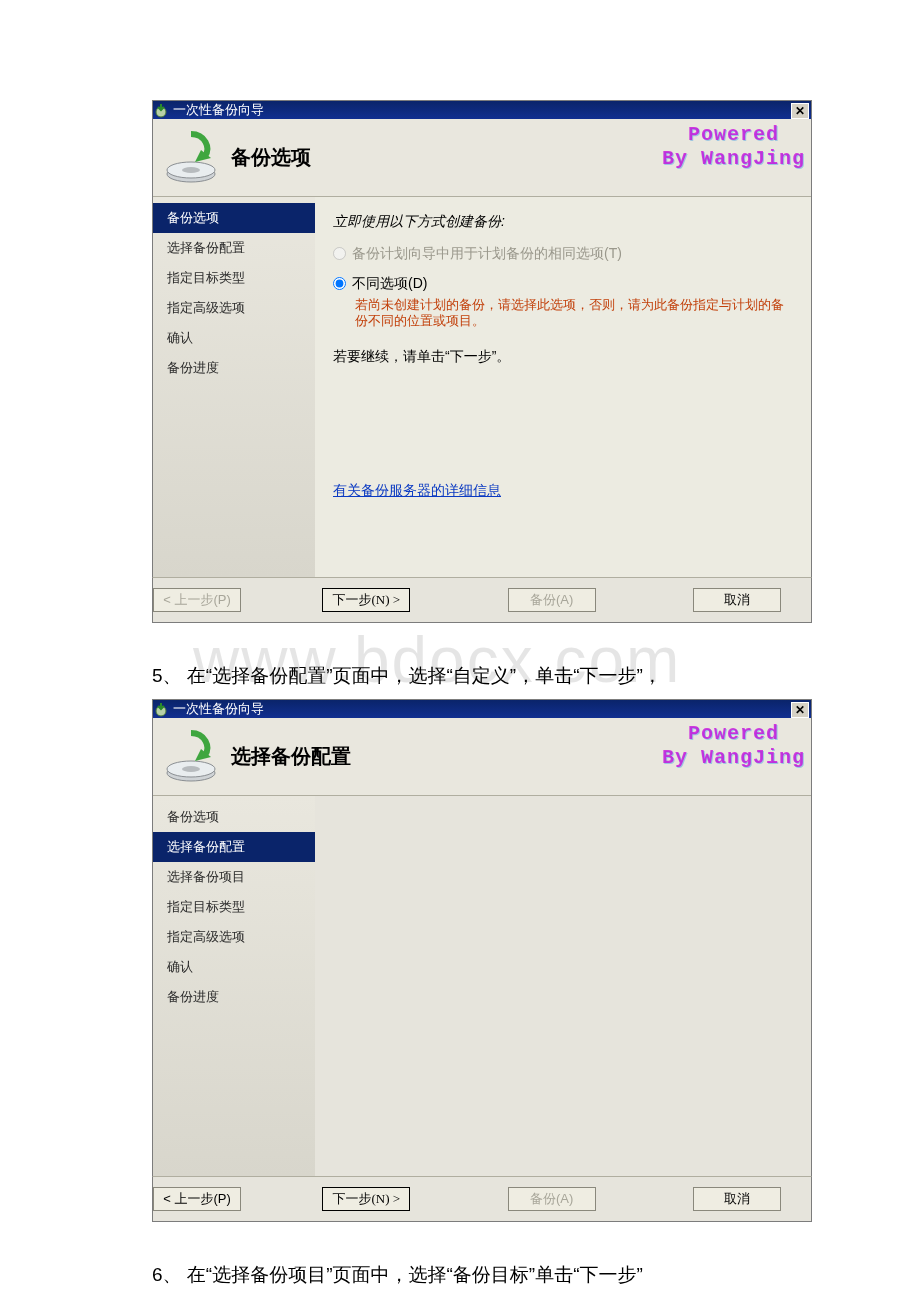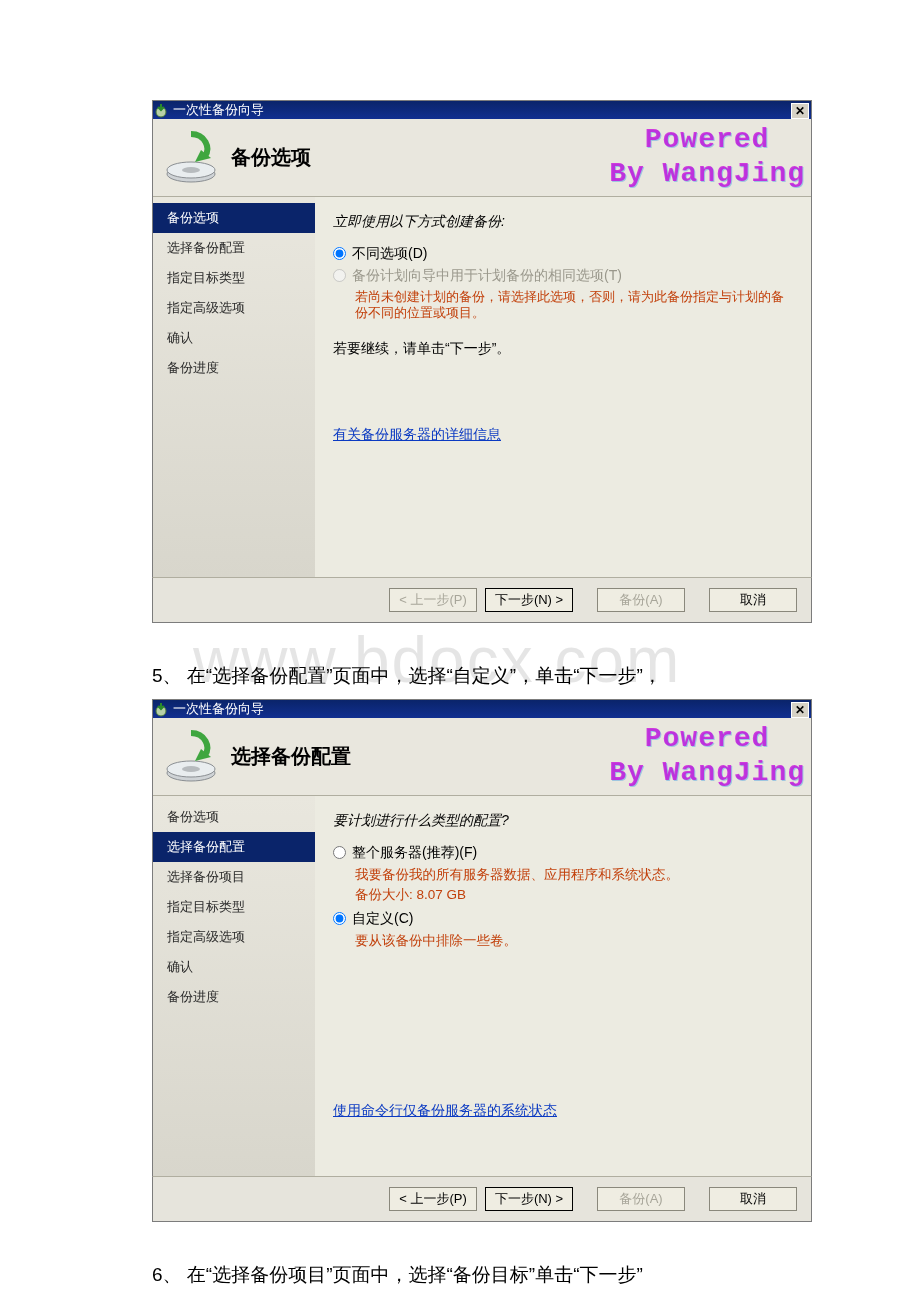--- a/index.html
+++ b/index.html
@@ -67,21 +67,21 @@
   .header .hdtitle {
     font-size: 20px;
     font-weight: bold;
     margin-left: 10px;
     color: #000;
   }
   .powered {
     position: absolute;
     right: 6px; top: 4px;
     font-family: "Courier New", monospace;
-    font-size: 28px;
+    font-size: 20px;
     font-weight: bold;
     color: rgba(197, 0, 220, 0.75);
     text-shadow: 1px 1px 0 #9fc6e0;
     letter-spacing: 1px;
     line-height: 1.2;
     text-align: center;
     white-space: pre;
   }
 
   .body {
@@ -127,37 +127,37 @@
   }
 
   .btnbar {
     width: 660px;
     margin: 0 0 0 82px;
     background: #e6e4dc;
     border: 1px solid #7c7c7c;
     border-top: 1px solid #b0aea0;
     height: 46px;
     display: flex;
-    justify-content: flex-end;
+    justify-content: space-between;
     align-items: center;
-    padding-right: 14px;
+    padding-right: 30px;
     gap: 8px;
   }
   .btn {
     min-width: 88px;
     height: 24px;
     background: #efede2;
     border: 1px solid #8a887c;
     font-size: 13px;
     color: #000;
     padding: 0 8px;
     font-family: SimSun, Arial, sans-serif;
   }
   .btn:disabled { color: #a8a69a; }
-  .btn-default { outline: 1.5px solid #000; outline-offset: -1px; }
+  .btn-default { outline: 1.5px solid #000; outline-offset: -1px; font-family: Liberation Serif, serif; }
 
   .watermark {
     position: absolute;
     left: 123px; top: -40px;
     font-size: 64px;
     color: rgba(0,0,0,0.1);
     font-family: Arial, sans-serif;
     letter-spacing: 2px;
     pointer-events: none;
     z-index: 0;
@@ -200,34 +200,34 @@
         <div class="step active">备份选项</div>
         <div class="step">选择备份配置</div>
         <div class="step">指定目标类型</div>
         <div class="step">指定高级选项</div>
         <div class="step">确认</div>
         <div class="step">备份进度</div>
       </div>
       <div class="content">
         <div class="intro">立即使用以下方式创建备份:</div>
 
+        <label class="radio-row disabled">
+          <input type="radio" name="w1" disabled="" style="">
+          <span class="rlabel">备份计划向导中用于计划备份的相同选项(T)</span>
+        </label>
+
         <label class="radio-row" style="margin-top:12px;">
           <input type="radio" name="w1" checked="" style="">
           <span class="rlabel">不同选项(D)</span>
         </label>
-
-        <label class="radio-row disabled">
-          <input type="radio" name="w1" disabled="" style="">
-          <span class="rlabel">备份计划向导中用于计划备份的相同选项(T)</span>
-        </label>
         <div class="sublabel sm">若尚未创建计划的备份，请选择此选项，否则，请为此备份指定与计划的备份不同的位置或项目。</div>
 
         <div class="cont-text">若要继续，请单击“下一步”。</div>
 
-        <a class="link" style="margin-top:68px;">有关备份服务器的详细信息</a>
+        <a class="link" style="margin-top:116px;">有关备份服务器的详细信息</a>
       </div>
     </div>
   </div>
   <div class="btnbar">
     <button class="btn" disabled="">&lt; 上一步(P)</button>
     <button class="btn btn-default">下一步(N) &gt;</button>
     <button class="btn" disabled="" style="margin-left:16px;">备份(A)</button>
     <button class="btn" style="margin-left:16px;">取消</button>
   </div>
 
@@ -266,38 +266,20 @@
     <div class="body">
       <div class="sidebar">
         <div class="step">备份选项</div>
         <div class="step active">选择备份配置</div>
         <div class="step">选择备份项目</div>
         <div class="step">指定目标类型</div>
         <div class="step">指定高级选项</div>
         <div class="step">确认</div>
         <div class="step">备份进度</div>
       </div>
-      <div class="content">
-        <div class="intro">要计划进行什么类型的配置?</div>
-
-        <label class="radio-row">
-          <input type="radio" name="w2" style="">
-          <span class="rlabel">整个服务器(推荐)(F)</span>
-        </label>
-        <div class="sublabel">我要备份我的所有服务器数据、应用程序和系统状态。</div>
-        <div class="sublabel">备份大小: 8.07 GB</div>
-
-        <label class="radio-row" style="margin-top:6px;">
-          <input type="radio" name="w2" checked="" style="">
-          <span class="rlabel">自定义(C)</span>
-        </label>
-        <div class="sublabel">要从该备份中排除一些卷。</div>
-
-        <a class="link" style="margin-top:150px;">使用命令行仅备份服务器的系统状态</a>
-      </div>
     </div>
   </div>
   <div class="btnbar">
     <button class="btn">&lt; 上一步(P)</button>
     <button class="btn btn-default">下一步(N) &gt;</button>
     <button class="btn" disabled="" style="margin-left:16px;">备份(A)</button>
     <button class="btn" style="margin-left:16px;">取消</button>
   </div>
 
   <div class="instr">6、 在“选择备份项目”页面中，选择“备份目标”单击“下一步”</div>

